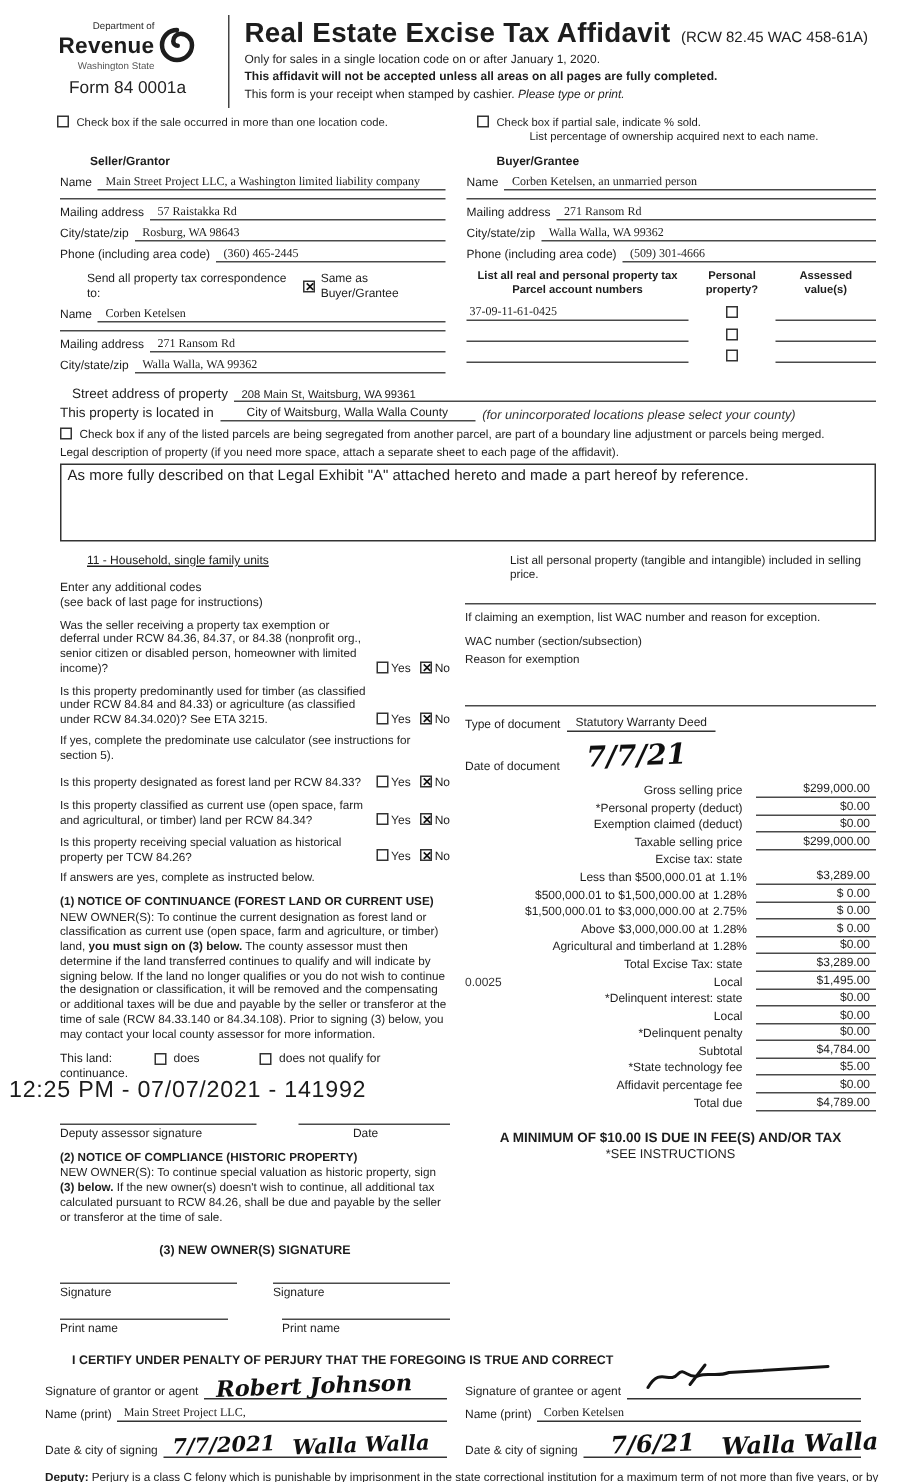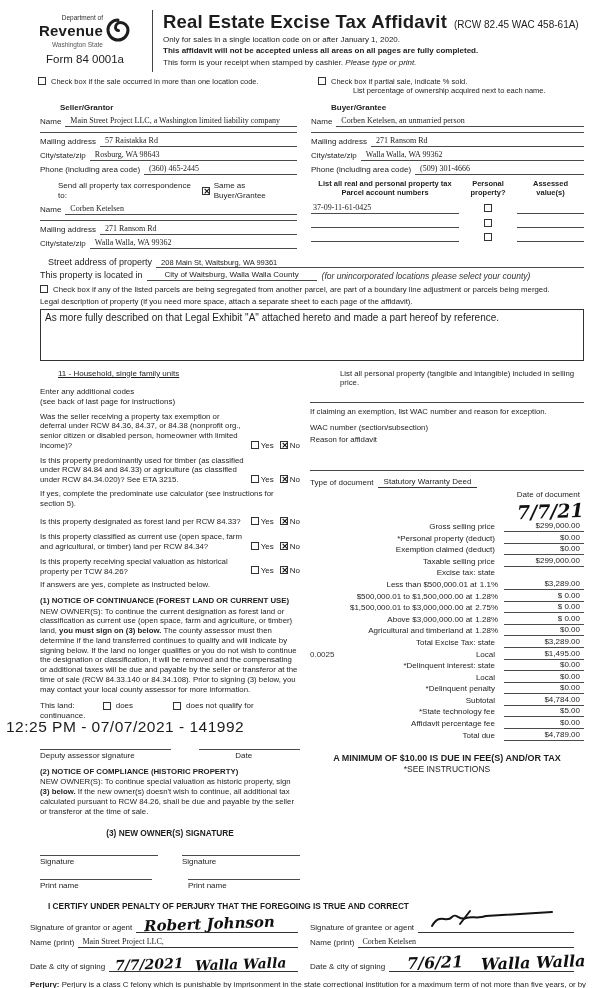--- a/index.html
+++ b/index.html
@@ -91,21 +91,21 @@
   .sig3-title { text-align:center; font-weight:bold; font-size:8.3px; margin-top:12px; }
   .sigrow { display:flex; gap:24px; margin-top:16px; }
   .sigcell { border-top:1px solid #4a4a4a; font-size:8px; padding-top:1px; width:138px; }
   .prow2 { display:flex; gap:36px; margin-top:12px; }
   
   .rblock { font-size:7.8px; }
   .rsep { border-top:1px solid #4a4a4a; margin-top:6px; }
   .doc-row { display:flex; align-items:flex-end; margin-top:6px; }
   .doc-row .flabel { font-size:8px; }
   .doc-val { border-bottom:1px solid #333; font-size:8px; padding:0 6px; text-decoration:none; }
-  .date-row { display:flex; align-items:flex-end; margin-top:2px; height:26px;flex-direction:column; }
+  .date-row { display:flex; align-items:flex-end; margin-top:2px; height:26px; }
   
   .hand { font-family:"DejaVu Serif", serif; font-style:italic; font-weight:bold; color:#101010;
           transform:rotate(-2deg); display:inline-block; }
   
   .tax { margin-top:4px; }
   .taxrow { display:flex; align-items:flex-end; height:11.6px; font-size:8px; }
   .tprefix { white-space:nowrap; color:#333; }
   .tlabel { flex:1; text-align:right; white-space:nowrap; }
   .trate { white-space:nowrap; padding-left:3px; }
   .tval { width:80px; margin-left:6px; text-align:right; border-bottom:1px solid #4a4a4a; padding-right:4px; white-space:nowrap; }
@@ -348,21 +348,21 @@
         <span class="sigcell">Print name</span>
         <span class="sigcell">Print name</span>
       </div>
     </div>
 
     <div class="lowR">
       <div class="rblock" style="margin-left:30px;">List all personal property (tangible and intangible) included in selling price.</div>
       <div class="rsep" style="margin-top:14px;"></div>
       <div class="rblock" style="margin-top:4px;">If claiming an exemption, list WAC number and reason for exception.</div>
       <div class="rblock" style="margin-top:6px;">WAC number (section/subsection)</div>
-      <div class="rblock" style="margin-top:2px;">Reason for affidavit</div>
+      <div class="rblock" style="margin-top:2px;">Reason for exemption</div>
       <div class="rsep" style="margin-top:26px;"></div>
 
       <div class="doc-row">
         <span class="flabel">Type of document</span>
         <span class="doc-val">Statutory Warranty Deed</span>
       </div>
       <div class="date-row">
         <span class="flabel">Date of document</span>
         <span class="hand" style="font-size:19px;margin-left:14px;">7/7/21</span>
       </div>
@@ -532,16 +532,16 @@
           <span class="cline">
             <span class="hand date-hand" style="left:18px;font-size:16px;">7/6/21</span>
             <span class="hand date-hand" style="left:92px;font-size:16px;">Walla Walla</span>
           </span>
         </div>
       </div>
     </div>
   </div>
 
   <div class="perjury">
-    <b>Perjury:</b><span> Perjury is a class C felony which is punishable by imprisonment in the state correctional institution for a maximum term of not more than five years, or by a fine in an amount fixed by the court of not more than $5000, or by both imprisonment and fine (RCQ 9A.20.020(1c)).</span>
+    <b>Deputy:</b><span> Perjury is a class C felony which is punishable by imprisonment in the state correctional institution for a maximum term of not more than five years, or by a fine in an amount fixed by the court of not more than $5000, or by both imprisonment and fine (RCQ 9A.20.020(1c)).</span>
   </div>
 
 </div>
 
 </body></html>

